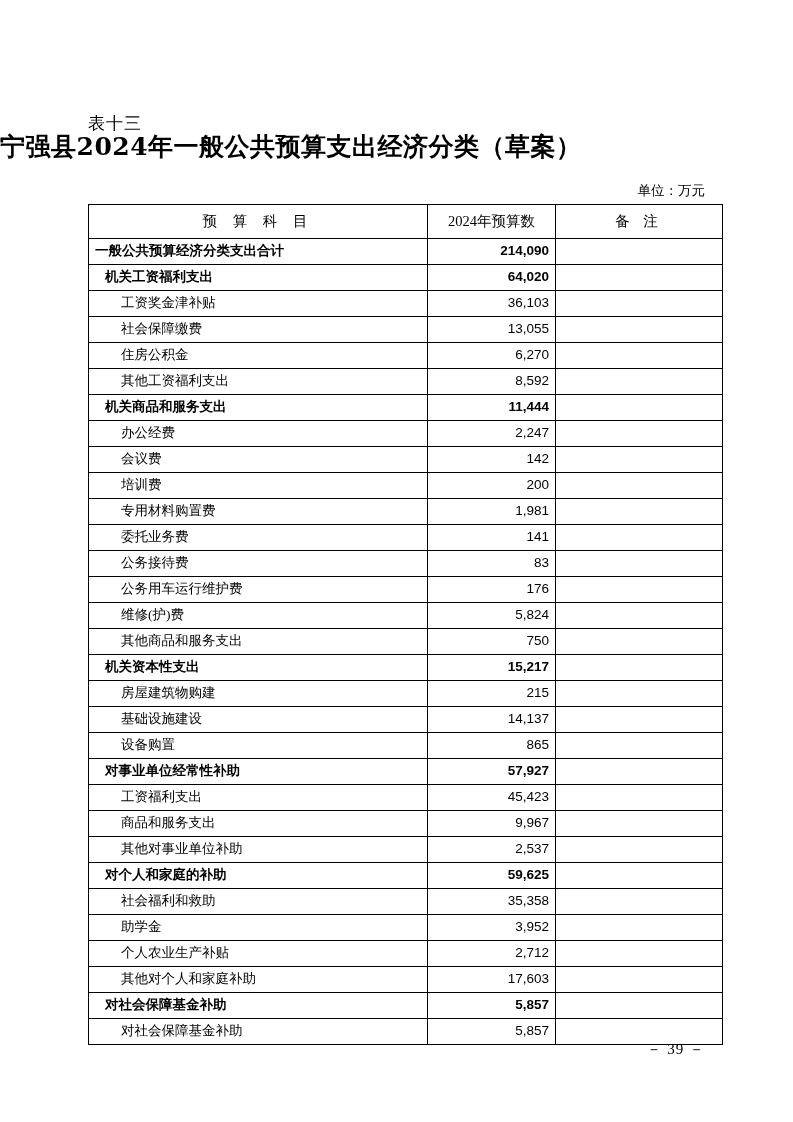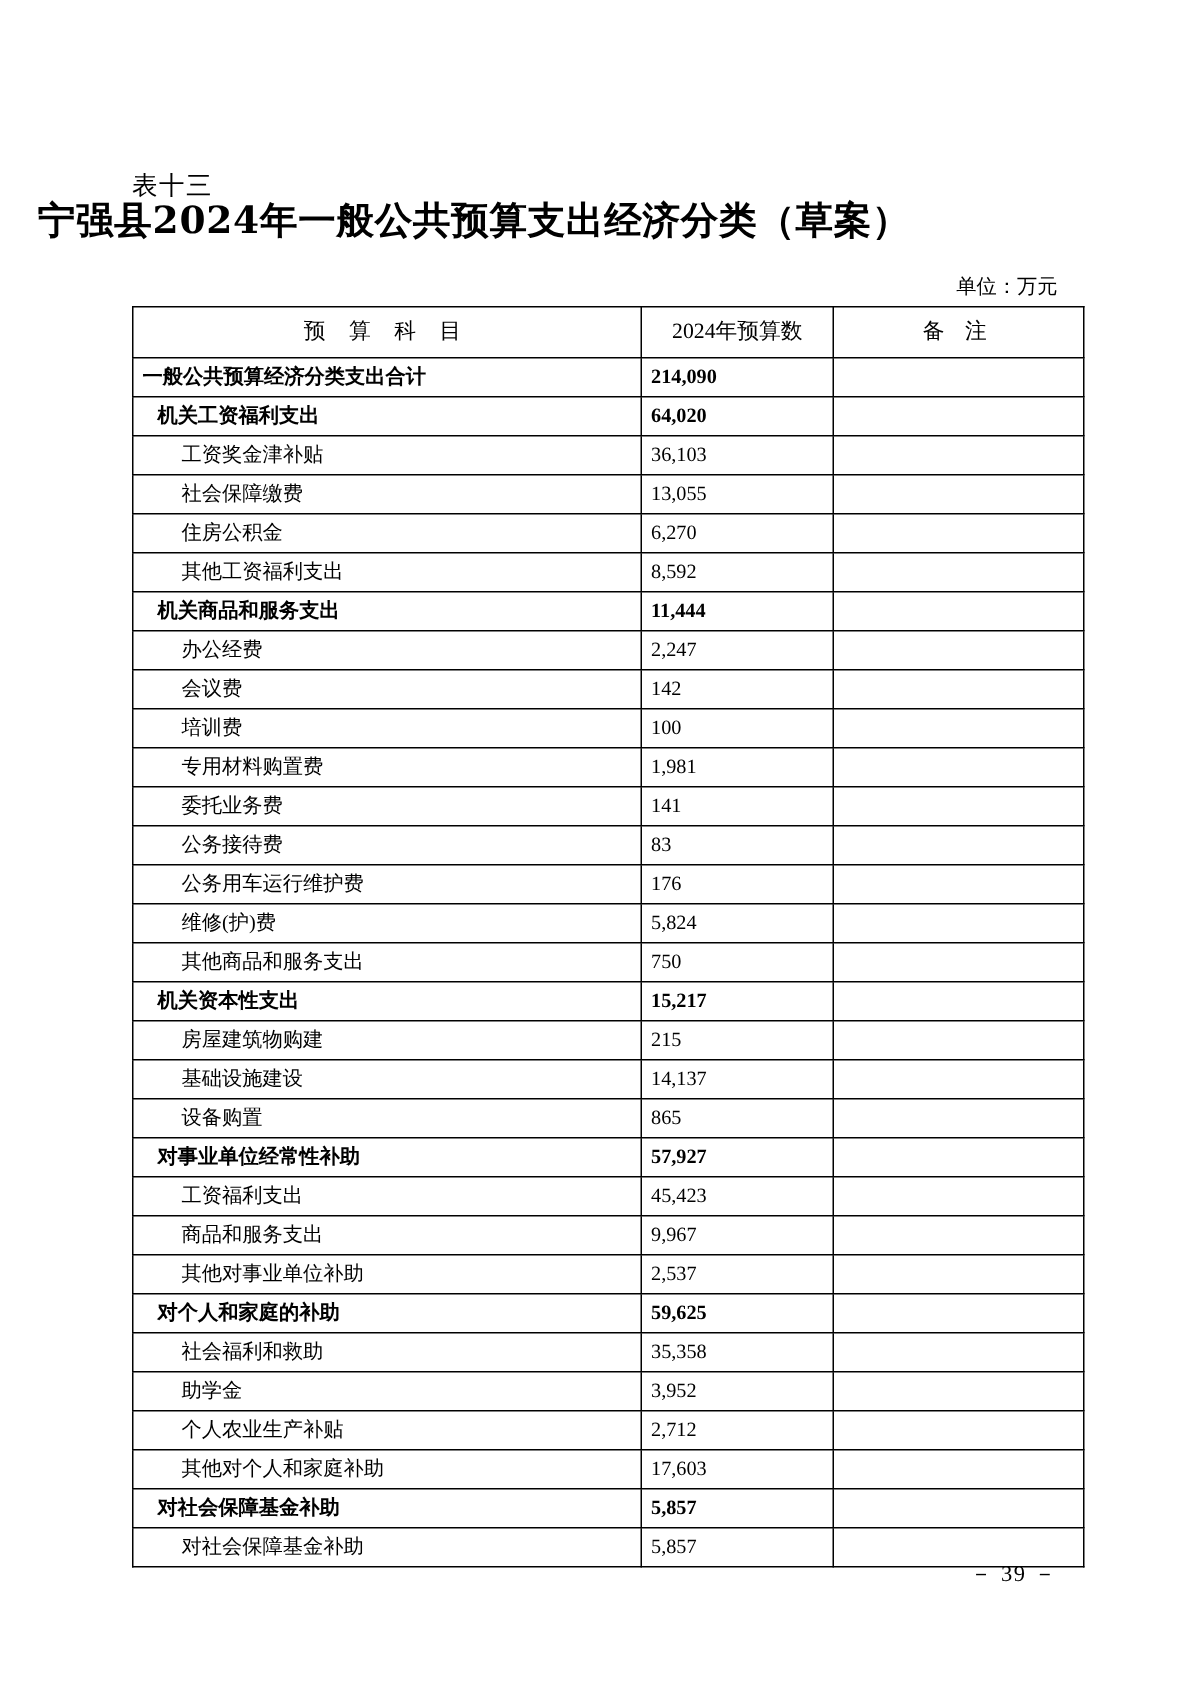--- a/index.html
+++ b/index.html
@@ -28,21 +28,20 @@
     top: 112px;
     font-size: 17px;
     letter-spacing: 1px;
     font-family: "Liberation Serif", "DejaVu Serif", serif;
   }
   .doc-title {
     position: absolute;
     left: 0;
     top: 130px;
     width: 632px;
-    text-align: center;
     font-size: 25px;
     font-weight: bold;
     letter-spacing: 0.5px;
     font-family: "DejaVu Serif", "Liberation Serif", serif;
   }
   .unit-line {
     position: absolute;
     right: 88px;
     top: 182px;
     font-size: 13.5px;
@@ -73,22 +72,23 @@
     font-size: 14.5px;
   }
   table.budget thead th.head-subject {
     letter-spacing: 6px;
     padding-left: 6px;
   }
   table.budget thead th.head-note {
     letter-spacing: 5px;
   }
   td.num {
+    text-align: right;
     padding-right: 10px;
-    font-family: Liberation Serif, serif;
+    font-family: Liberation Sans, sans-serif;
   }
   td.note { }
   tr.level1 td {
     font-weight: bold;
   }
   tr.level1 td.name {
     padding-left: 6px;
   }
   tr.level2 td.name {
     padding-left: 16px;
@@ -174,21 +174,21 @@
           <td class="num">2,247</td>
           <td class="note"></td>
         </tr>
         <tr class="level3">
           <td class="name">会议费</td>
           <td class="num">142</td>
           <td class="note"></td>
         </tr>
         <tr class="level3">
           <td class="name">培训费</td>
-          <td class="num">100</td>
+          <td class="num">200</td>
           <td class="note"></td>
         </tr>
         <tr class="level3">
           <td class="name">专用材料购置费</td>
           <td class="num">1,981</td>
           <td class="note"></td>
         </tr>
         <tr class="level3">
           <td class="name">委托业务费</td>
           <td class="num">141</td>

